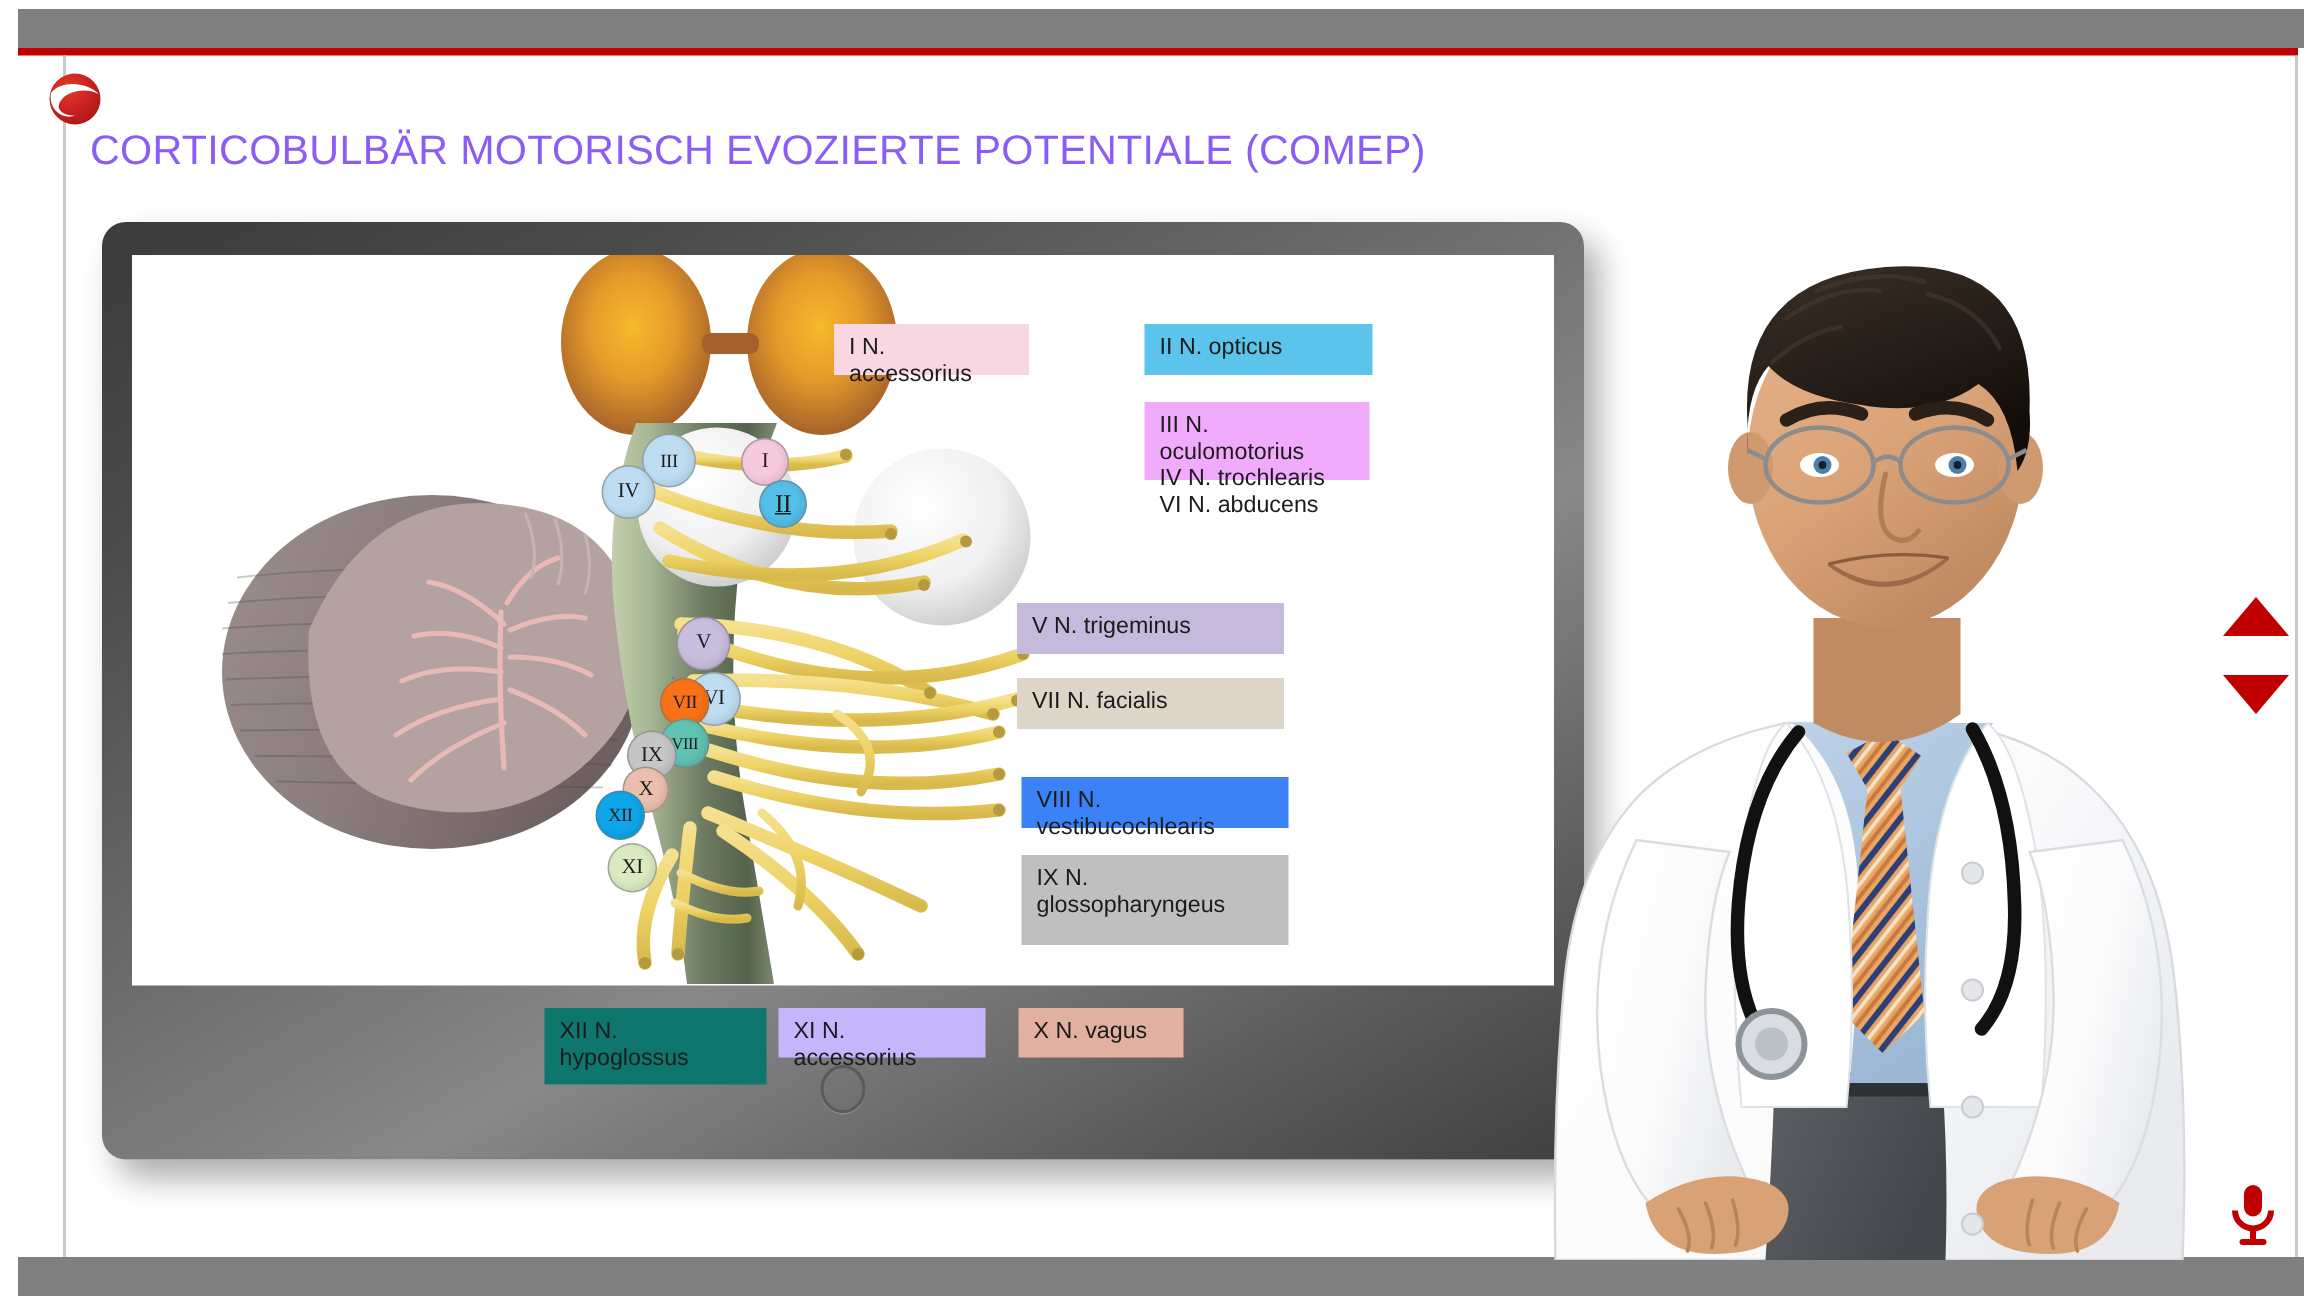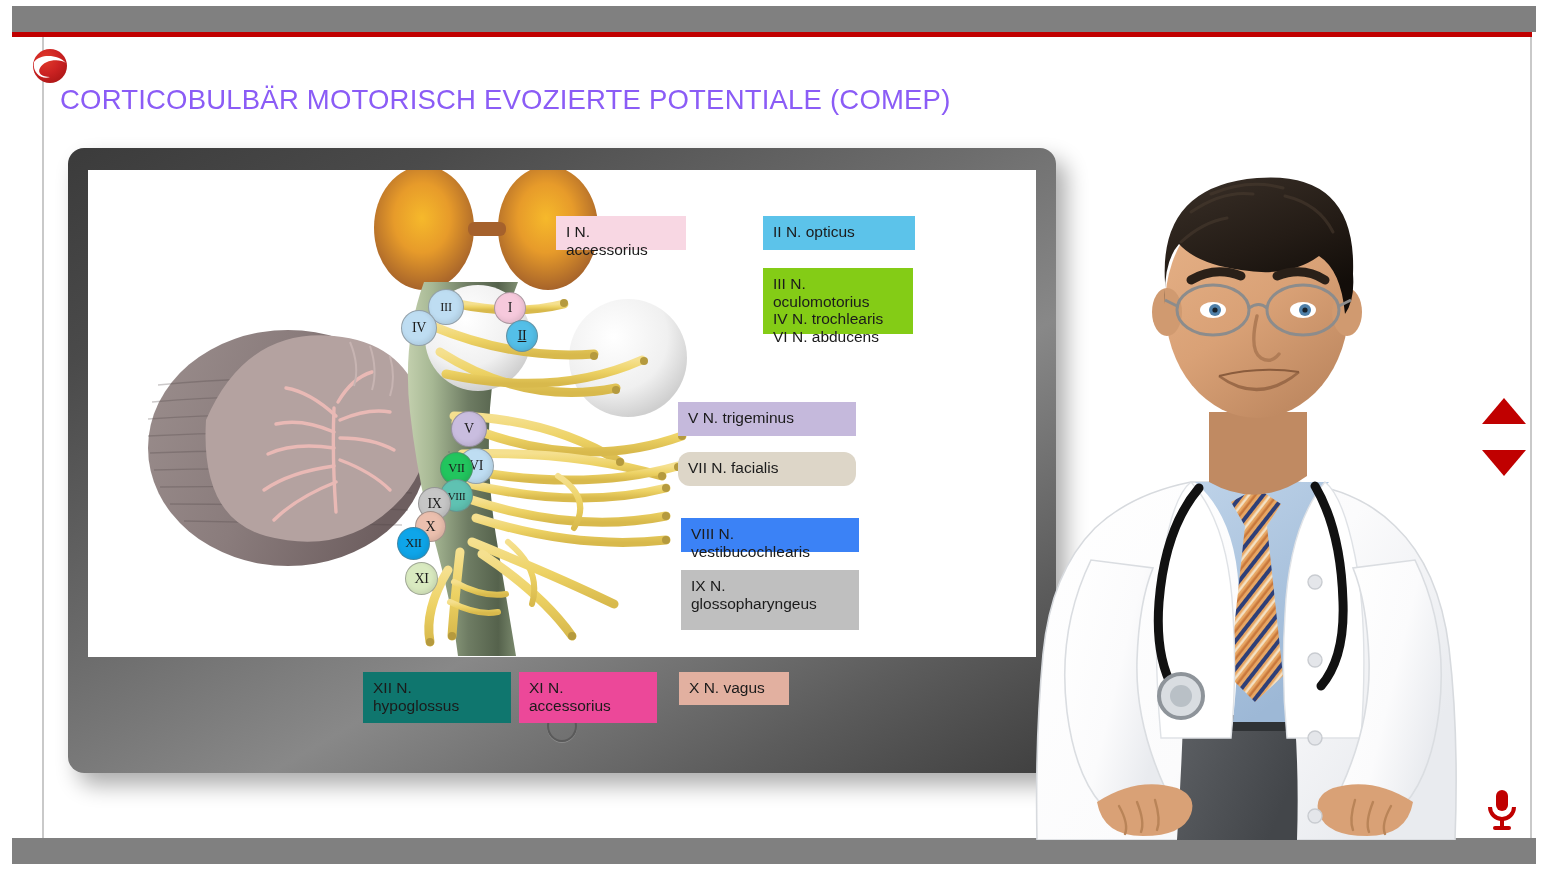--- a/index.html
+++ b/index.html
@@ -218,42 +218,42 @@
   </div>
   <div id="monitor-chin">
     <div id="home-button"></div>
   </div>
 </div>
 
 <div id="badge-layer">
     <div class="nerve-badge" style="left: 428px; top: 289px; width: 34px; height: 34px; background: rgb(190, 221, 242); font-size: 12.5px;">III</div>
     <div class="nerve-badge" style="left: 401px; top: 310px; width: 34px; height: 34px; background: rgb(190, 221, 242); font-size: 14px;">IV</div>
     <div class="nerve-badge" style="left: 494px; top: 292px; width: 30px; height: 30px; background: rgb(246, 201, 220); font-size: 14px;">I</div>
-    <div class="nerve-badge" style="left: 506px; top: 320px; width: 30px; height: 30px; background: rgb(84, 191, 232); font-size: 14px; text-decoration: underline;">II</div>
+    <div class="nerve-badge" style="left: 506px; top: 320px; width: 30px; height: 30px; background: rgb(84, 191, 232); font-size: 17px; text-decoration: underline;">II</div>
     <div class="nerve-badge" style="left: 451px; top: 411px; width: 34px; height: 34px; background: rgb(201, 189, 223); font-size: 14px;">V</div>
     <div class="nerve-badge" style="left: 458px; top: 448px; width: 34px; height: 34px; background: rgb(190, 221, 242); font-size: 14px;">VI</div>
-    <div class="nerve-badge" style="left: 440px; top: 452px; width: 31px; height: 31px; background: #22c55e; font-size: 12.5px;">VII</div>
+    <div class="nerve-badge" style="left: 440px; top: 452px; width: 31px; height: 31px; background: #f97316; font-size: 12.5px;">VII</div>
     <div class="nerve-badge" style="left: 440px; top: 479px; width: 31px; height: 31px; background: rgb(95, 194, 178); font-size: 11px;">VIII</div>
     <div class="nerve-badge" style="left: 418px; top: 487px; width: 31px; height: 31px; background: rgb(198, 198, 198); font-size: 14px;">IX</div>
     <div class="nerve-badge" style="left: 415px; top: 511px; width: 29px; height: 29px; background: rgb(235, 191, 174); font-size: 14px;">X</div>
     <div class="nerve-badge" style="left: 397px; top: 527px; width: 31px; height: 31px; background: #0ea5e9; font-size: 12.5px;">XII</div>
     <div class="nerve-badge" style="left: 405px; top: 562px; width: 31px; height: 31px; background: rgb(217, 234, 192); font-size: 14px;">XI</div>
   </div>
 <div id="label-layer">
     <div class="nerve-label" style="left: 556px; top: 216px; width: 130px; height: 34px; background: rgb(248, 215, 227);">I N. accessorius</div>
     <div class="nerve-label" style="left: 763px; top: 216px; width: 152px; height: 34px; background: rgb(92, 195, 234);">II N. opticus</div>
-    <div class="nerve-label" style="left: 763px; top: 268px; width: 150px; height: 66px; background: #84cc16;">III N. oculomotorius
+    <div class="nerve-label" style="left: 763px; top: 268px; width: 150px; height: 52px; background: #f0abfc;">III N. oculomotorius
 IV N. trochlearis
 VI N. abducens</div>
     <div class="nerve-label" style="left: 678px; top: 402px; width: 178px; height: 34px; background: rgb(197, 185, 220);">V N. trigeminus</div>
-    <div class="nerve-label" style="left: 678px; top: 452px; width: 178px; height: 34px; background: rgb(221, 214, 200); border-radius: 12px;">VII N. facialis</div>
+    <div class="nerve-label" style="left: 678px; top: 452px; width: 178px; height: 34px; background: rgb(221, 214, 200);">VII N. facialis</div>
     <div class="nerve-label" style="left: 681px; top: 518px; width: 178px; height: 34px; background: #3b82f6;">VIII N. vestibucochlearis</div>
     <div class="nerve-label" style="left: 681px; top: 570px; width: 178px; height: 60px; background: rgb(191, 191, 191);">IX N. glossopharyngeus</div>
     <div class="nerve-label" style="left: 363px; top: 672px; width: 148px; height: 51px; background: #0f766e;">XII N. hypoglossus</div>
-    <div class="nerve-label" style="left: 519px; top: 672px; width: 138px; height: 51px; background: #ec4899;">XI N. accessorius</div>
+    <div class="nerve-label" style="left: 519px; top: 672px; width: 138px; height: 33px; background: #c4b5fd;">XI N. accessorius</div>
     <div class="nerve-label" style="left: 679px; top: 672px; width: 110px; height: 33px; background: rgb(226, 176, 160);">X N. vagus</div>
   </div>
 
 <div id="doctor">
   <svg width="500" height="710" viewBox="0 0 500 710">
     <defs>
       <linearGradient id="coatG" x1="0" y1="0" x2="1" y2="0.6">
         <stop offset="0%" stop-color="#ffffff"></stop>
           <stop offset="60%" stop-color="#fbfbfc"></stop>
           <stop offset="100%" stop-color="#e9ebef"></stop>

